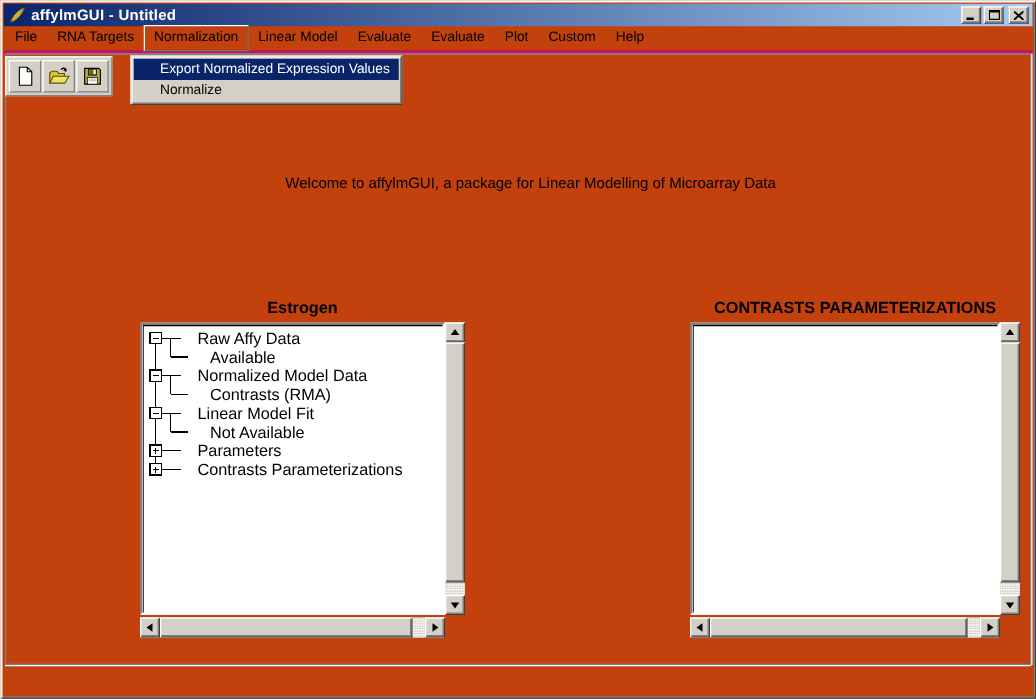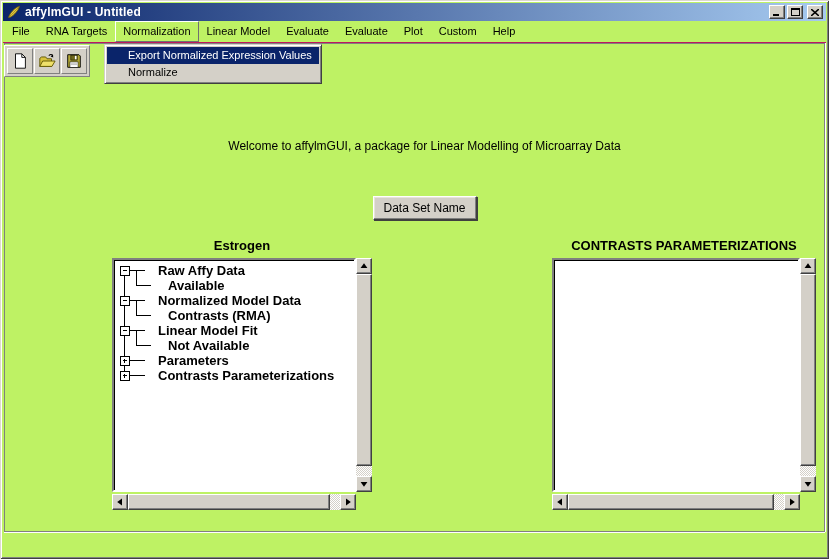--- a/index.html
+++ b/index.html
@@ -1,20 +1,20 @@
 <!DOCTYPE html>
 <html><head>
 <meta charset="utf-8">
 <style>
   * { margin:0; padding:0; box-sizing:border-box; }
   html,body { background:#808080; }
   body { font-family:"Liberation Sans", sans-serif; }
 
   .window{
-    position:relative; width:829px; height:559px; background:#bef264;
+    position:relative; width:829px; height:559px; background:#c2410c;
     box-shadow: inset 1px 1px 0 #dcd8d0, inset -1px -1px 0 #404040,
                 inset 2px 2px 0 #ffffff, inset -2px -2px 0 #808080;
     overflow:hidden;
   }
 
   
   .titlebar{
     position:absolute; left:3px; top:3px; right:3px; height:18px;
     background:linear-gradient(to right,#0a246a,#a6caf0);
     display:flex; align-items:center; padding:0 2px;
@@ -25,21 +25,21 @@
   .winbtn{
     width:16px; height:14px; background:#d4d0c8; display:flex; align-items:center; justify-content:center;
     border:1px solid; border-color:#fff #404040 #404040 #fff; box-shadow: inset -1px -1px 0 #808080;
   }
   .winbtn.close{ margin-left:2px; }
 
   
   .menubar{
     position:absolute; left:3px; top:21px; right:3px; height:22px;
     display:flex; align-items:center; padding-left:1px; font-size:11px;
-    border-bottom:1px solid #be185d;
+    border-bottom:3px solid #be185d;
   }
   .menu-item{ padding:3px 7px 4px; border:1px solid transparent; white-space:nowrap; }
   .menu-item.open{ border-color:#fff #707070 #707070 #fff;text-align:right; }
 
   
   .toolbar{
     position:absolute; left:4px; top:45px;
     border:1px solid; border-color:#fff #808080 #808080 #fff;
     padding:2px; display:flex; gap:1px; background:#d4d0c8;
   }
@@ -77,21 +77,21 @@
   }
 
   
   .panel{ position:absolute; top:238px;margin-left:32px; }
   .panel-heading{ height:20px; text-align:center; font-size:13px; font-weight:bold; color:#000; white-space:nowrap; }
   .listbox{
     position:absolute; top:20px; left:0; background:#fff;
     border:2px solid; border-color:#808080 #fff #fff #808080;
     box-shadow: inset 1px 1px 0 #000;
   }
-  .lb-inner{ position:absolute; inset:0; overflow:hidden;font-weight:bold; }
+  .lb-inner{ position:absolute; inset:0; overflow:hidden; }
   .tree-svg{ position:absolute; left:0; top:0; }
   .tree-label{ position:absolute; height:15px; line-height:15px; font-size:13px; color:#000; white-space:nowrap; }
 
   
   .sb-track{
     position:absolute; background-color:#d4d0c8;
     background-image:conic-gradient(#ffffff 25%, #d4d0c8 0 50%, #ffffff 0 75%, #d4d0c8 0);
     background-size:2px 2px;
   }
   .sb-btn{
@@ -173,23 +173,20 @@
       </svg>
     </span>
   </div>
 
   <div class="menu-panel">
     <div class="menu-entry hl">Export Normalized Expression Values</div>
     <div class="menu-entry">Normalize</div>
   </div>
 
   <div class="welcome">Welcome to affylmGUI, a package for Linear Modelling of Microarray Data</div>
-  <div class="btn-row">
-    <span class="push-btn">Data Set Name</span>
-  </div>
 
   <div class="panel" style="left:80px; width:260px; height:272px;">
     <div class="panel-heading" style="width:260px;">Estrogen</div>
 
     <div class="listbox" style="width:244px; height:234px;">
       <div class="lb-inner">
         <svg class="tree-svg" width="240" height="230" shape-rendering="crispEdges">
 
           <line x1="10.5" y1="10.5" x2="10.5" y2="115.5" stroke="#000"></line>
 

